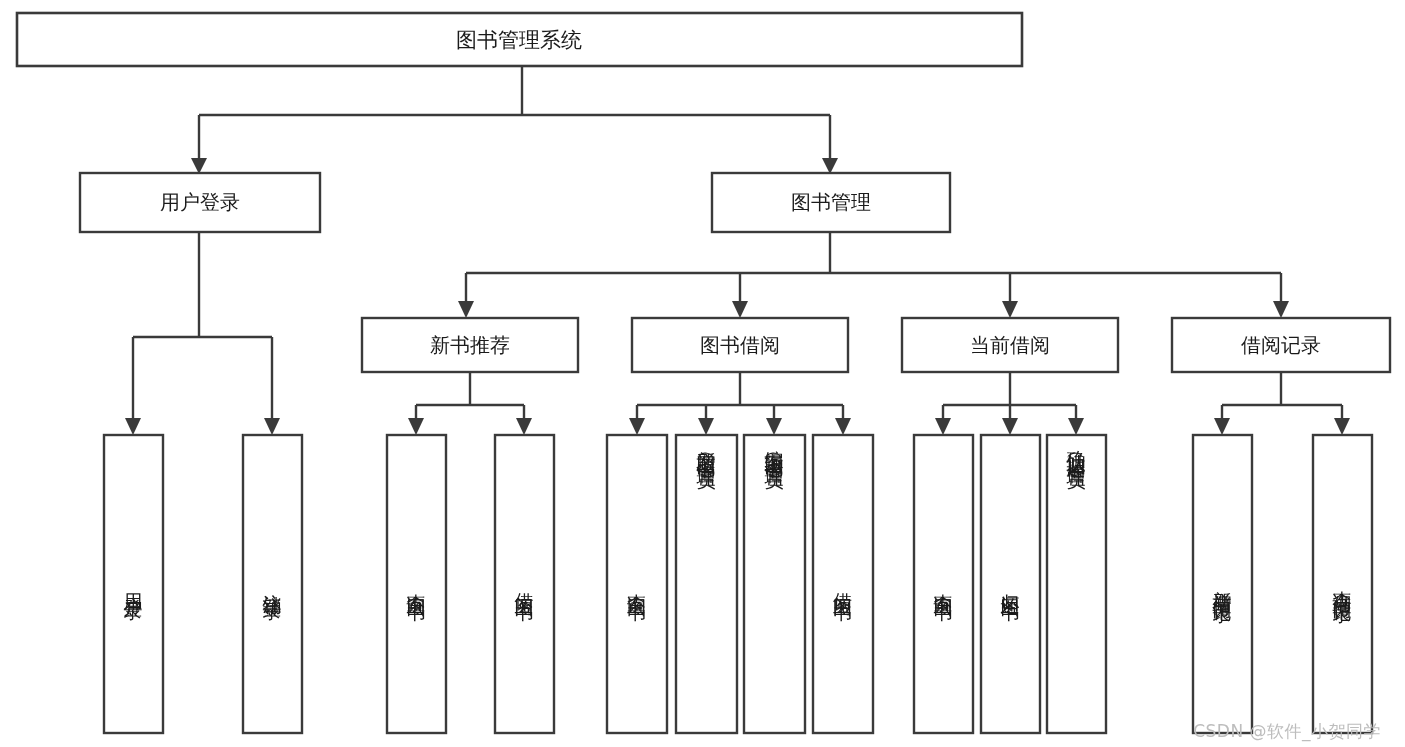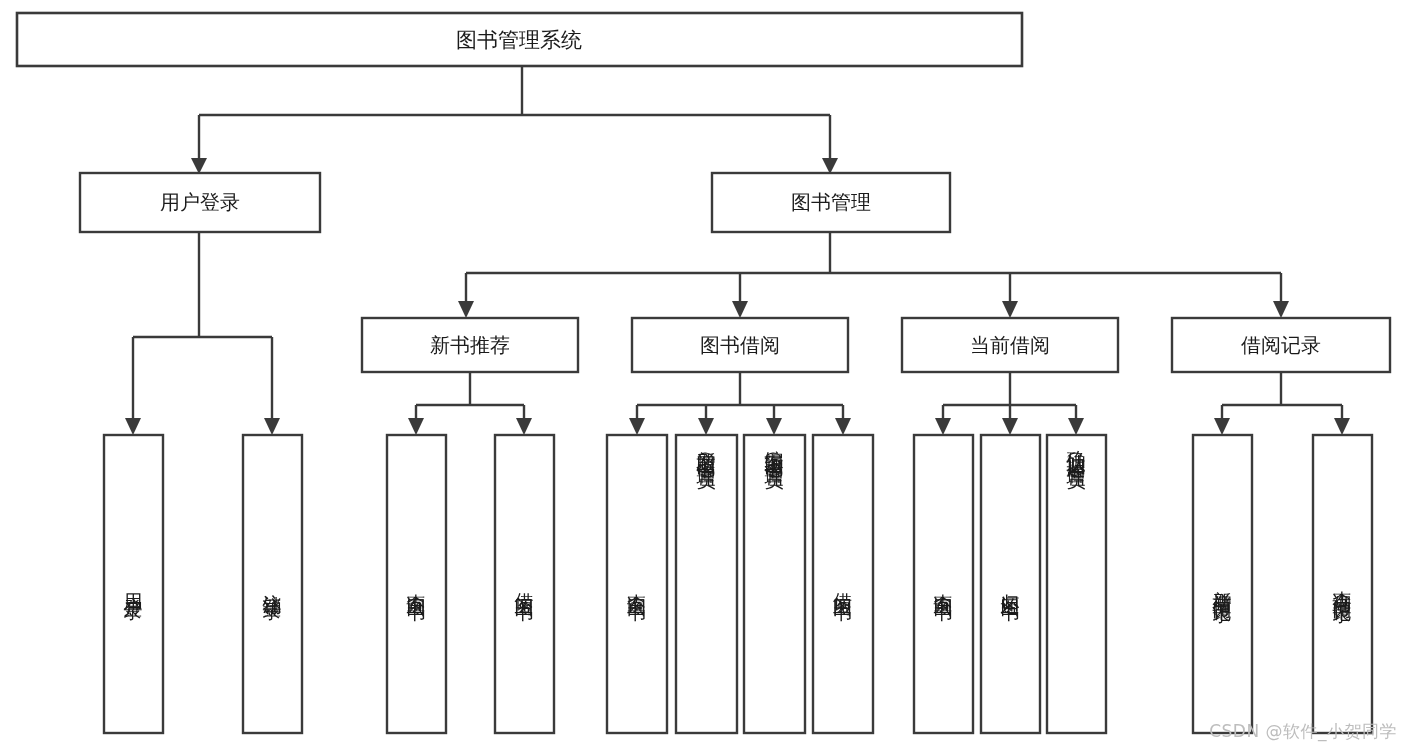--- a/index.html
+++ b/index.html
@@ -72,21 +72,21 @@
     text-orientation: upright;
     font-family: "DejaVu Sans", "Liberation Sans", sans-serif;
     font-size: 19px;
     line-height: 1;
     letter-spacing: 3px;
     color: #1b1b1b;
     white-space: nowrap;
   }
   .watermark {
     position: absolute;
-    right: 8px;
+    right: 24px;
     bottom: 4px;
     font-family: "DejaVu Sans", "Liberation Sans", sans-serif;
     font-size: 17px;
     color: #bdbdbd;
     letter-spacing: 0.5px;
     white-space: nowrap;
   }
 </style>
 </head>
 <body>

